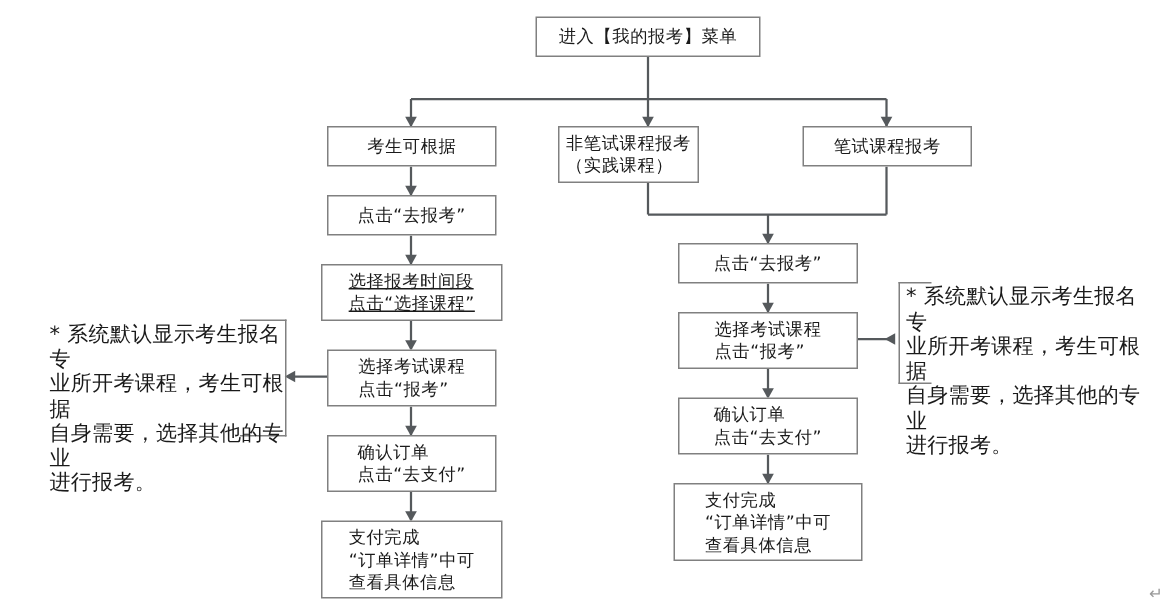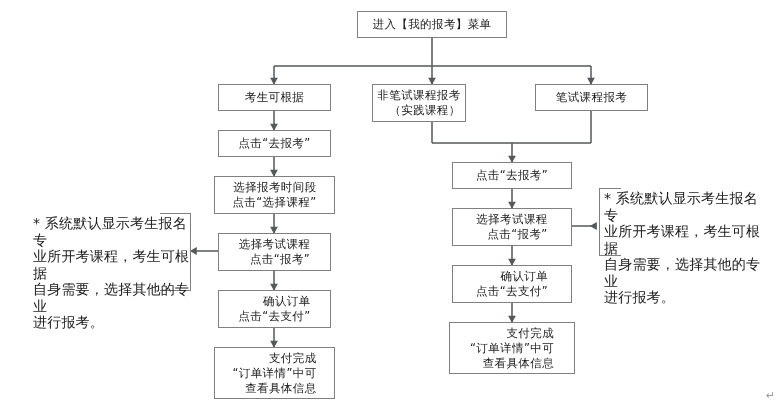--- a/index.html
+++ b/index.html
@@ -30,21 +30,21 @@
     position: absolute;
     box-sizing: border-box;
     border: 1.4px solid #808080;
     background: #ffffff;
     color: #1a1a1a;
     font-size: 11.5px;
     line-height: 15px;
     display: flex;
     align-items: center;
     justify-content: center;
-    text-align: right;
+    text-align: left;
     letter-spacing: 0.4px;
     white-space: pre-line;
     z-index: 2;
   }
   .note {
     position: absolute;
     box-sizing: border-box;
     color: #1a1a1a;
     font-size: 14px;
     line-height: 16.5px;
@@ -122,21 +122,21 @@
 
   <div class="node" style="left:218px; top:84px; width:113px; height:27px;">考生可根据</div>
 
   <div class="node" style="left:372px; top:84px; width:94px; height:38px;">非笔试课程报考
 （实践课程）</div>
 
   <div class="node" style="left:535px; top:84px; width:113px; height:27px;">笔试课程报考</div>
 
   <div class="node" style="left:218px; top:130px; width:113px; height:27px;">点击“去报考”</div>
 
-  <div class="node" style="left:214px; top:176px; width:121px; height:38px;">选择报考时间段
+  <div class="node" style="left:214px; top:176px; width:121px; height:38px;text-decoration:underline;">选择报考时间段
 点击“选择课程”</div>
 
   <div class="node" style="left:218px; top:233px; width:113px; height:38px;">选择考试课程
 点击“报考”</div>
 
   <div class="node" style="left:218px; top:290px; width:113px; height:38px;">确认订单
 点击“去支付”</div>
 
   <div class="node" style="left:214px; top:347px; width:121px; height:52px;">支付完成
 “订单详情”中可

